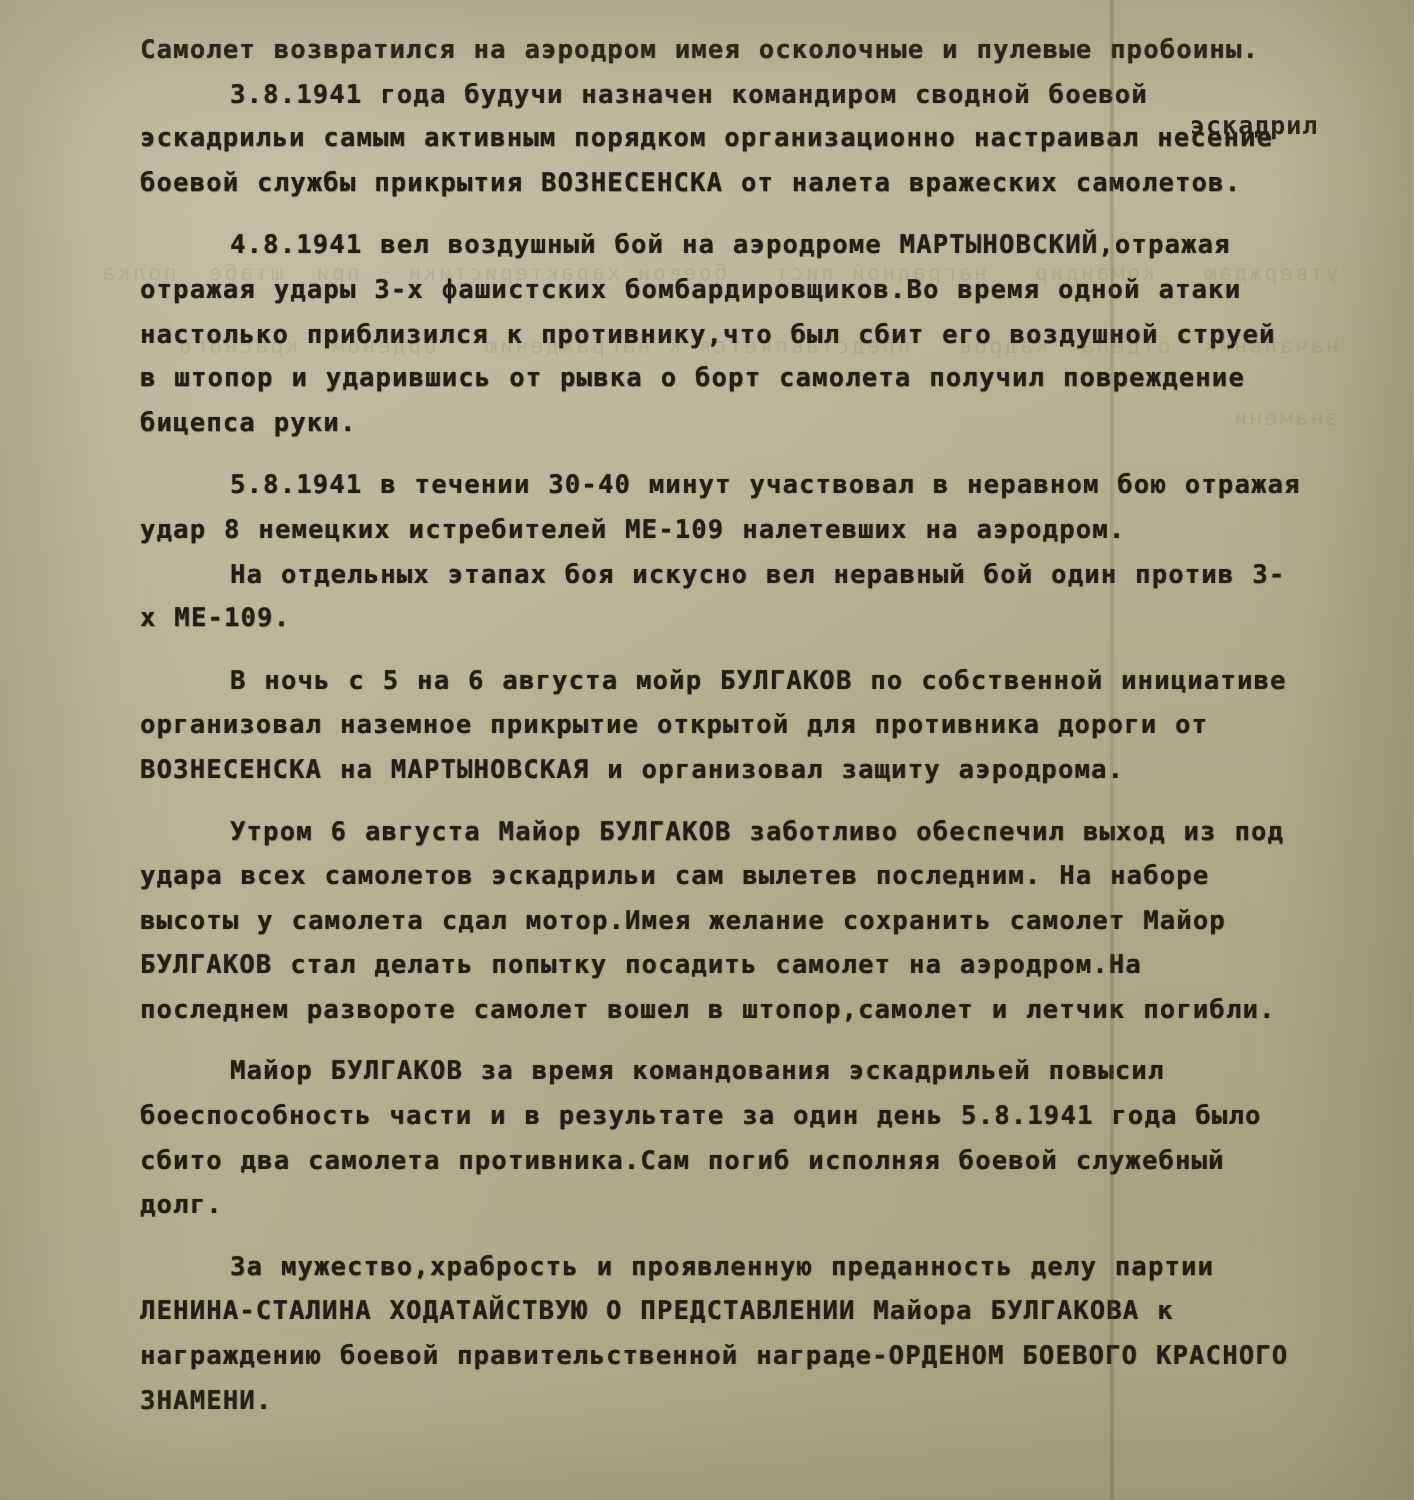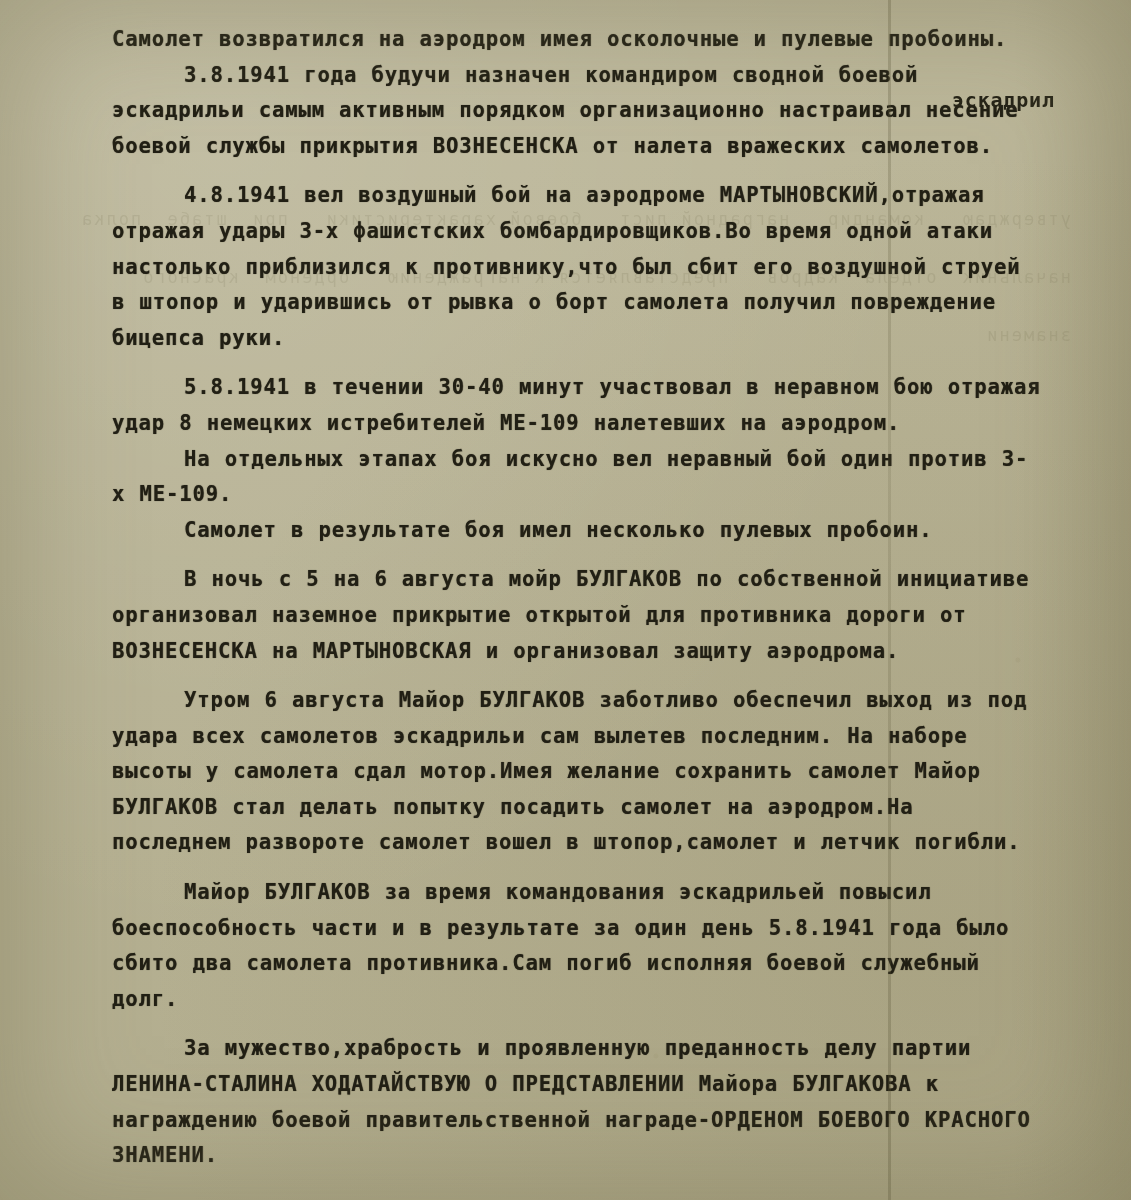--- a/index.html
+++ b/index.html
@@ -107,21 +107,20 @@
 
   <div id="showthrough">утверждаю   командир   наградной лист   боевой характеристики   при  штабе  полка   начальник  отдела  кадров   представляется к награждению   орденом  красного  знамени</div>
   <div id="grain"></div>
 
   <div id="typed">
     <p class="para noindent">Самолет возвратился на аэродром имея осколочные и пулевые пробоины.</p>
     <p class="para">3.8.1941 года будучи назначен командиром сводной боевой эскадрильи самым активным порядком организационно настраивал несение боевой службы прикрытия ВОЗНЕСЕНСКА от налета вражеских самолетов.</p>
     <p class="para gap">4.8.1941 вел воздушный бой на аэродроме МАРТЫНОВСКИЙ,отражая отражая удары 3-х фашистских бомбардировщиков.Во время одной атаки настолько приблизился к противнику,что был сбит его воздушной струей в штопор и ударившись от рывка о борт самолета получил повреждение бицепса руки.</p>
     <p class="para gap">5.8.1941 в течении 30-40 минут участвовал в неравном бою отражая удар 8 немецких истребителей МЕ-109 налетевших на аэродром.</p>
     <p class="para">На отдельных этапах боя искусно вел неравный бой один против 3-х МЕ-109.</p>
-    <p class="para">Самолет в результате боя имел несколько пулевых пробоин.</p>
     <p class="para gap">В ночь с 5 на 6 августа мойр БУЛГАКОВ по собственной инициативе организовал наземное прикрытие открытой для противника дороги от ВОЗНЕСЕНСКА на МАРТЫНОВСКАЯ и организовал защиту аэродрома.</p>
     <p class="para gap">Утром 6 августа Майор БУЛГАКОВ заботливо обеспечил выход из под удара всех самолетов эскадрильи сам вылетев последним. На наборе высоты у самолета сдал мотор.Имея желание сохранить самолет Майор БУЛГАКОВ стал делать попытку посадить самолет на аэродром.На последнем развороте самолет вошел в штопор,самолет и летчик погибли.</p>
     <p class="para gap">Майор БУЛГАКОВ за время командования эскадрильей повысил боеспособность части и в результате за один день 5.8.1941 года было сбито два самолета противника.Сам погиб исполняя боевой служебный долг.</p>
     <p class="para gap">За мужество,храбрость и проявленную преданность делу партии ЛЕНИНА-СТАЛИНА ХОДАТАЙСТВУЮ О ПРЕДСТАВЛЕНИИ Майора БУЛГАКОВА к награждению боевой правительственной награде-ОРДЕНОМ БОЕВОГО КРАСНОГО ЗНАМЕНИ.</p>
   </div>
 
   <div id="margin-note" style="position:absolute; top:88px; left:952px; font-size:20px; letter-spacing:0.8px; color:#242216; font-weight:700; font-family:'DejaVu Sans Mono','Liberation Mono',monospace;">эскадрил</div>
 
   <div id="crease"></div>
   <div id="edge-right"></div>

